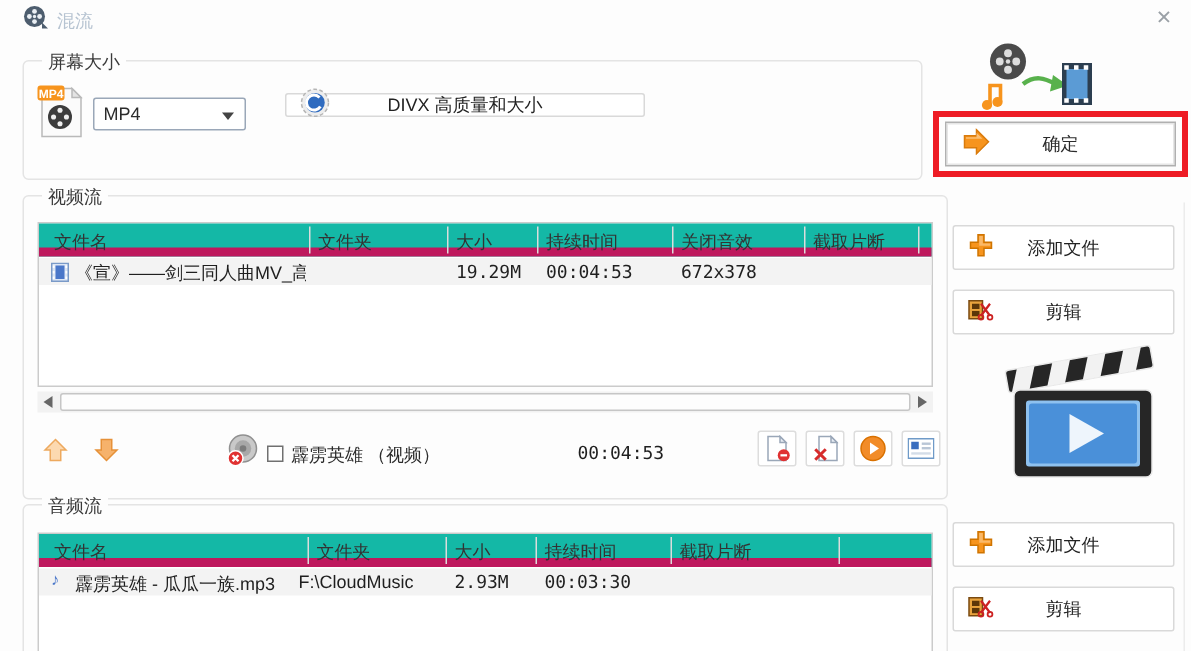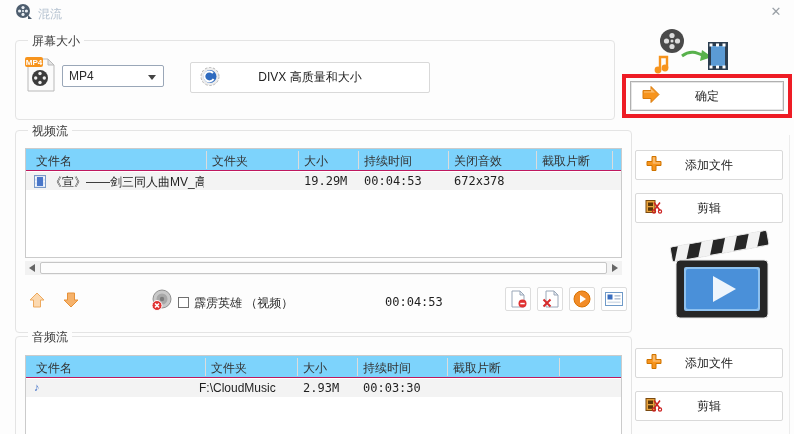--- a/index.html
+++ b/index.html
@@ -28,21 +28,21 @@
     display:flex; align-items:center; justify-content:center; }
   .ok-btn .btn-ico { position:absolute; left:10px; top:50%; transform:translateY(-50%); }
 
   .dropdown { position:absolute; left:62px; top:65px; width:102px; height:22px;
     background:#fff; border:1px solid #9aa7b8; border-radius:2px; padding:0 6px;
     display:flex; align-items:center; }
   .dropdown .dd-arrow { position:absolute; right:7px; top:9px; width:0; height:0;
     border-left:4px solid transparent; border-right:4px solid transparent; border-top:5px solid #444; }
 
   .table { position:absolute; background:#fff; border:1px solid #cbcbcb; }
-  .thead { position:absolute; left:0; top:0; right:0; height:22px; background:#7dd3fc; border-bottom:1px solid #be185d; }
+  .thead { position:absolute; left:0; top:0; right:0; height:22px; background:#14b8a6; border-bottom:6px solid #be185d; }
   .th { position:absolute; top:4px; color:#333; white-space:nowrap; }
   .colsep { position:absolute; top:2px; width:1px; height:18px; background:#dcdcdc; }
   .trow { position:absolute; left:0; right:0; height:18px; background:#f3f3f3; }
   .td { position:absolute; top:2px; white-space:nowrap; overflow:hidden; color:#1f1f1f; }
 
   .hscroll { position:absolute; height:14px; background:#f2f2f2; }
   .hs-thumb { position:absolute; left:15px; right:15px; top:1px; bottom:1px;
     background:#fdfdfd; border:1px solid #c6c6c6; border-radius:2px; }
   .hs-arrow { position:absolute; top:3px; width:0; height:0; }
   .hs-left { left:4px; border-top:4px solid transparent; border-bottom:4px solid transparent; border-right:6px solid #666; }
@@ -87,21 +87,21 @@
     <rect x="1" y="1" width="18" height="10" rx="2" fill="#f7941d"></rect>
     <text x="10" y="9" text-anchor="middle" font-size="8" font-weight="bold" fill="#fff">MP4</text>
   </svg>
 </span>
 
 <div class="dropdown">
   <span>MP4</span>
   <span class="dd-arrow"></span>
 </div>
 
-<div class="btn" style="left:190px; top:62px; width:240px; height:31px;">
+<div class="btn" style="left:190px; top:62px; width:240px; height:16px;">
   <span class="btn-ico">
     <svg width="20" height="20" viewBox="0 0 20 20">
       <circle cx="10" cy="10" r="9" fill="#ededed" stroke="#b5b5b5" stroke-dasharray="2.5 1.6"></circle>
       <circle cx="10" cy="10" r="6.5" fill="#2f6bbf"></circle>
       <path d="M13 6.5 A5 5 0 1 0 13.6 12.5" fill="none" stroke="#fff" stroke-width="2"></path>
     </svg>
   </span>
   <span>DIVX 高质量和大小</span>
 </div>
 
@@ -291,20 +291,21 @@
     <span class="th" style="left:337px;">持续时间</span>
     <span class="th" style="left:427px;">截取片断</span>
     <span class="colsep" style="left:179px;"></span>
     <span class="colsep" style="left:271px;"></span>
     <span class="colsep" style="left:331px;"></span>
     <span class="colsep" style="left:421px;"></span>
     <span class="colsep" style="left:533px;"></span>
   </div>
   <div class="trow" style="top:23px;">
     <span style="position:absolute; left:8px; top:2px; color:#4a77c9; font-size:11px;">♪</span>
+    <span class="td" style="left:24px; width:154px;">霹雳英雄 - 瓜瓜一族.mp3</span>
     <span class="td" style="left:173px; width:88px;">F:\CloudMusic</span>
     <span class="td mono-time" style="left:277px; width:56px;">2.93M</span>
     <span class="td mono-time" style="left:337px; width:80px;">00:03:30</span>
     <span class="td" style="left:427px; width:100px;"></span>
   </div>
 </div>
 
 <div class="btn" style="left:635px; top:348px; width:148px; height:30px;">
   <span class="btn-ico">
     <svg width="18" height="18" viewBox="0 0 18 18">

